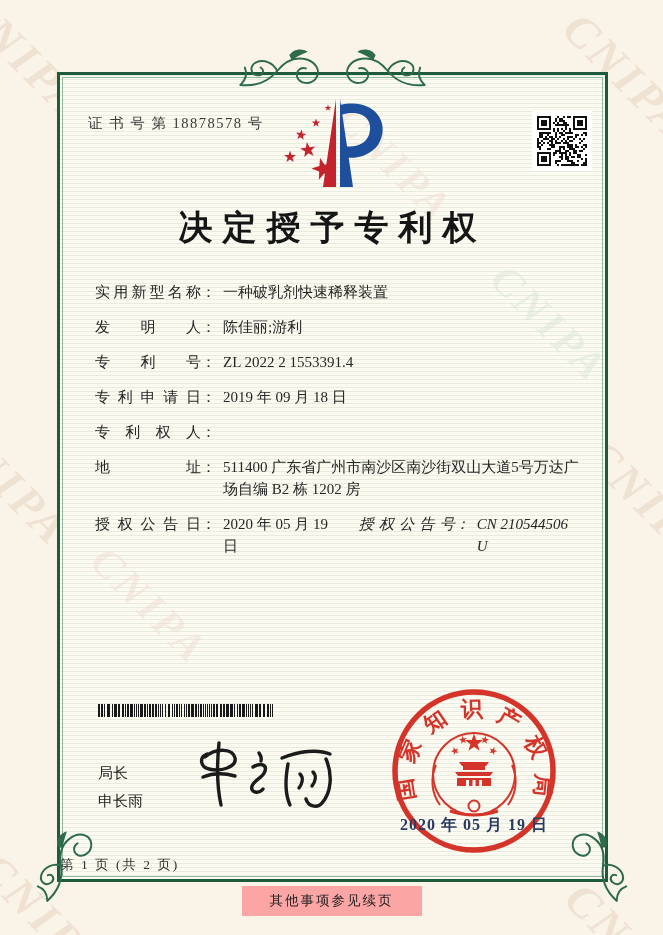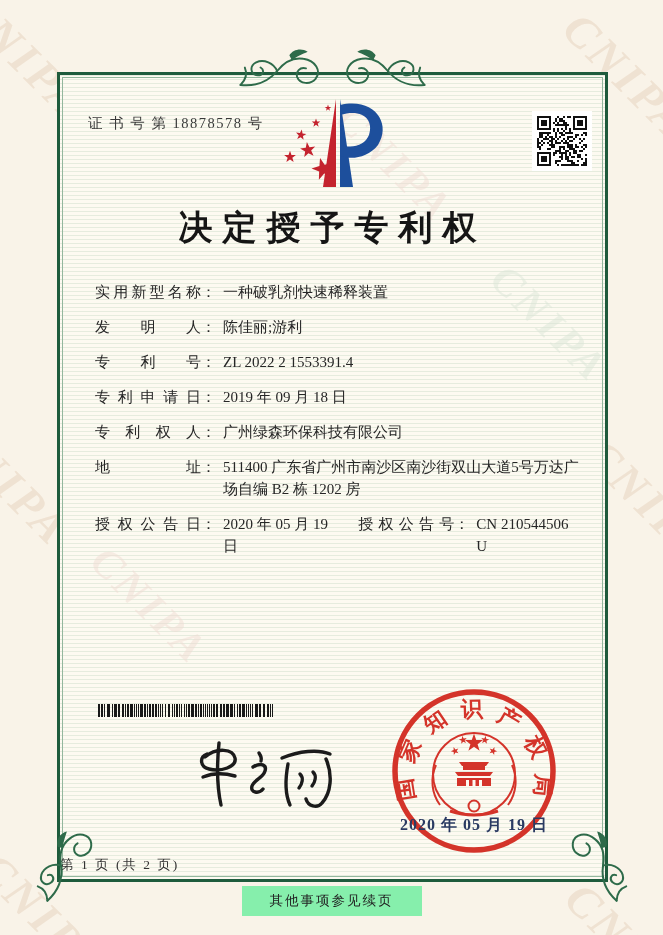--- a/index.html
+++ b/index.html
@@ -26,38 +26,38 @@
   .title{left:0;right:0;top:130px;text-align:center;font-size:34px;font-weight:700;
          letter-spacing:10px;color:#151515;}
   
   .fields{left:35px;top:206px;width:484px;font-size:15px;color:#262626;line-height:22px;}
   .frow{display:flex;align-items:flex-start;margin-bottom:13px;}
   .flabel{flex:none;display:inline-block;width:106px;text-align:justify;text-align-last:justify;}
   .fcolon{flex:none;margin-right:7px;}
   .fvalue{display:inline-block;}
   .fvalue-wrap{width:392px;}
   .fgroup{display:flex;align-items:flex-start;}
-  .fgroup2{margin-left:16px;}
+  .fgroup2{margin-left:16px;font-style:italic;}
   .fgroup2 .flabel{width:96px;}
   
   .paras{left:35px;top:472px;width:484px;font-size:14.5px;line-height:1.95;color:#1e1e1e;
          text-align:justify;}
   .paras p{margin:0;text-indent:2em;}
   
   .barcode{left:38px;top:629px;width:176px;height:13px;display:flex;align-items:stretch;}
   .barcode i{display:block;background:#191919;}
   .officer{left:38px;top:684px;font-family:"Liberation Sans",sans-serif;font-size:15px;
            color:#232323;line-height:28px;}
   .sig{left:125px;top:658px;width:175px;height:88px;}
   .seal{left:328px;top:610px;width:172px;height:172px;opacity:.94;}
   .sealdate{left:334px;top:740px;width:160px;text-align:center;font-size:16px;font-weight:700;
             color:#2a3a62;letter-spacing:1px;}
   .pagefoot{left:0;right:0;top:781px;text-align:left;font-size:13.5px;letter-spacing:2px;color:#333;}
   
-  .contbox{position:absolute;left:50%;top:886px;transform:translateX(-50%);background:#86efac;
+  .contbox{position:absolute;left:50%;top:886px;transform:translateX(-50%);background:#fca5a5;
            padding:6px 28px;font-size:13.5px;letter-spacing:2px;color:#222;white-space:nowrap;}
   .orn{position:absolute;pointer-events:none;}
 </style>
 </head>
 <body>
 
 <div class="page">
 
   <span class="wm" style="left:-14px;top:-18px">CNIPA</span>
   <span class="wm" style="left:590px;top:2px">CNIPA</span>
@@ -414,21 +414,20 @@
           <span class="fvalue">ZL 2022 2 1553391.4</span>
       </div>
       <div class="frow">
         <span class="flabel">专利申请日</span>
           <span class="fcolon">：</span>
           <span class="fvalue">2019 年 09 月 18 日</span>
       </div>
       <div class="frow">
         <span class="flabel">专利权人</span>
           <span class="fcolon">：</span>
-          <span class="fvalue">广州绿森环保科技有限公司</span>
       </div>
       <div class="frow">
         <span class="flabel">地址</span>
           <span class="fcolon">：</span>
           <span class="fvalue fvalue-wrap">511400 广东省广州市南沙区南沙街双山大道5号万达广场自编 B2 栋 1202 房</span>
       </div>
       <div class="frow" style="margin-top:4px">
         <span class="fgroup">
           <span class="flabel">授权公告日</span>
             <span class="fcolon">：</span>
@@ -501,20 +500,24 @@
         <i style="width:1px;margin-right:1px"></i>
         <i style="width:1px;margin-right:2px"></i>
         <i style="width:3px;margin-right:1px"></i>
         <i style="width:2px;margin-right:2px"></i>
         <i style="width:2px;margin-right:2px"></i>
         <i style="width:2px;margin-right:1px"></i>
         <i style="width:1px;margin-right:1px"></i>
         <i style="width:1px;margin-right:1px"></i>
       </div>
 
+    <div class="officer">
+      <div>局长</div>
+      <div>申长雨</div>
+    </div>
 
     <svg class="sig" viewBox="0 0 175 88">
       <g fill="none" stroke="#1b1b1b" stroke-width="3.4" stroke-linecap="round" stroke-linejoin="round">
         <path d="M20,24 C32,14 48,16 50,25 C52,34 36,39 24,36 C15,34 14,24 22,21"></path>
         <path d="M18,44 C30,39 43,41 50,43"></path>
         <path d="M34,10 C32,30 32,54 36,72"></path>
         <path d="M68,34 C76,29 82,32 80,38 C78,45 69,47 67,53 C65,60 74,61 78,56"></path>
         <path d="M74,20 C76,23 77,25 76,28"></path>
         <path d="M97,25 C114,18 133,16 145,21"></path>
         <path d="M103,31 C100,47 100,61 105,72"></path>

